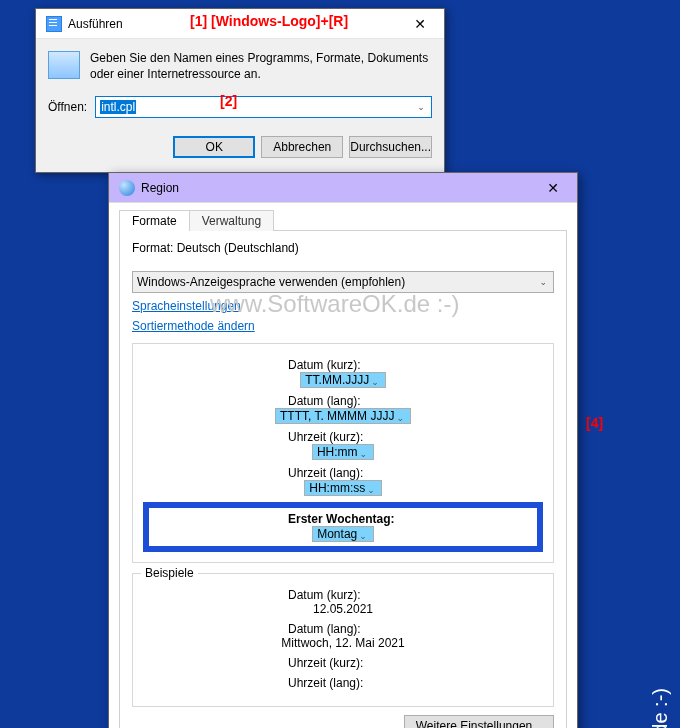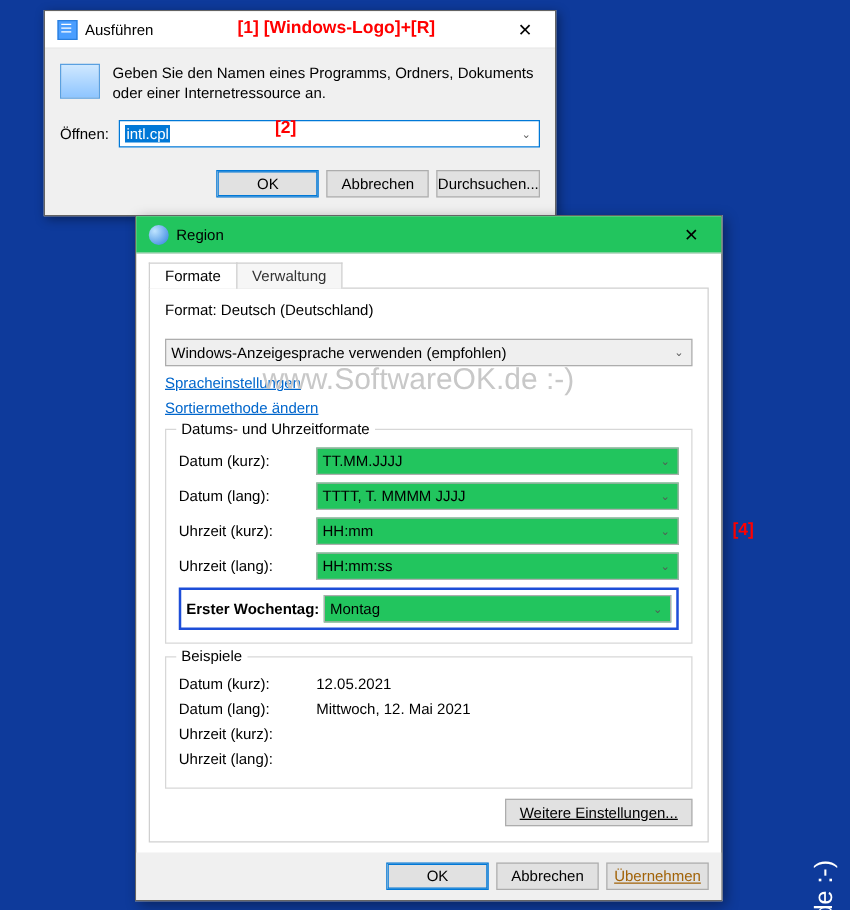--- a/index.html
+++ b/index.html
@@ -62,21 +62,21 @@
 }
 .btn.default { border: 1px solid #0078d7; box-shadow: inset 0 0 0 1px #0078d7; }
 
 
 .region-dialog {
   position: absolute; left: 108px; top: 172px; width: 470px;
   background: #fff; border: 1px solid #646464;
   box-shadow: 3px 3px 10px rgba(0,0,0,0.4);
 }
 .region-titlebar {
-  background: #22c55e; height: 30px; display: flex; align-items: center;
+  background: #c4b5fd; height: 30px; display: flex; align-items: center;
   padding: 0 4px; border-bottom: 1px solid #ddd;
 }
 .globe-icon { width: 16px; height: 16px; margin: 0 6px; border-radius: 50%;
   background: radial-gradient(circle at 30% 30%, #bfe4ff, #2a7edd); }
 .region-body { padding: 6px 10px 8px 10px; font-size: 12px; }
 .tabs { display: flex; position: relative; top: 1px; }
 .tab {
   padding: 3px 12px; font-size: 12px; border: 1px solid #d0d0d0; border-bottom: none;
   background: #fff; margin-right: -1px;
 }
@@ -91,49 +91,49 @@
   background: #efefef; font-size: 12px;
 }
 .chev { font-size: 9px; color: #555; padding: 0 2px; }
 .link { color: #0066cc; text-decoration: underline; font-size: 12px; display: block; margin-top: 6px; cursor: pointer; }
 .fieldset {
   border: 1px solid #d7d7d7; margin-top: 10px; padding: 8px 10px 10px 10px; position: relative;
 }
 .fieldset-legend {
   position: absolute; top: -8px; left: 8px; background: #fff; padding: 0 4px; font-size: 12px;
 }
-.fmt-row { display: flex; align-items: center; margin: 6px 0; }
+.fmt-row { display: flex; align-items: center; margin: 6px 0; flex-direction: column; }
 .fmt-label { width: 110px; font-size: 12px; }
 .fmt-select {
-  flex: 1; height: 22px; border: 1px solid #adadad; background: #22c55e;
-  display: flex; align-items: center; justify-content: space-between; padding: 0 4px; font-size: 12px;
+  flex: 1; height: 22px; border: 1px solid #adadad; background: #7dd3fc;
+  display: flex; align-items: flex-end; justify-content: space-between; padding: 0 4px; font-size: 12px;
 }
 .fmt-value { flex: 1; font-size: 12px; }
-.highlight-box { border: 2px solid #1d4ed8; padding: 2px 4px; }
+.highlight-box { border: 6px solid #1d4ed8; padding: 2px 4px; }
 .region-footer { display: flex; justify-content: flex-end; gap: 6px; padding: 8px 10px; background: #f0f0f0; }
 .btn-more-row { display: flex; justify-content: flex-end; margin-top: 8px; }
 
 .watermark {
   position: absolute; left: 210px; top: 290px; font-size: 24px; color: #c8c8c8;
   font-weight: 500; pointer-events: none;
 }
 </style>
 </head>
 <body>
 
 <div class="run-dialog">
   <div class="titlebar">
     <div class="titlebar-icon"></div>
     <div class="titlebar-title">Ausführen</div>
     <div class="titlebar-close">✕</div>
   </div>
   <div class="run-body">
     <div class="run-top">
       <div class="run-icon"></div>
-      <div style="font-size:12px;line-height:1.3;">Geben Sie den Namen eines Programms, Ordners, Dokuments oder einer Internetressource an.</div>
+      <div style="font-size:12px;line-height:1.3;">Geben Sie den Namen eines Programms, Formate, Dokuments oder einer Internetressource an.</div>
     </div>
     <div class="run-open-row">
       <div class="run-open-label">Öffnen:</div>
       <div class="run-input">
         <span class="run-input-text">intl.cpl</span>
         <span class="run-input-chevron">⌄</span>
       </div>
     </div>
     <div class="run-buttons">
       <div class="btn default">OK</div>
@@ -166,21 +166,20 @@
     <div class="tab-content">
       <div class="label-row">Format: Deutsch (Deutschland)</div>
       <div class="wide-select">
         <span>Windows-Anzeigesprache verwenden (empfohlen)</span>
         <span class="chev">⌄</span>
       </div>
       <a class="link">Spracheinstellungen</a>
       <a class="link">Sortiermethode ändern</a>
 
       <div class="fieldset">
-        <div class="fieldset-legend">Datums- und Uhrzeitformate</div>
         <div class="fmt-row">
           <div class="fmt-label">Datum (kurz):</div>
           <div class="fmt-select">
               <span>TT.MM.JJJJ</span>
               <span class="chev">⌄</span>
             </div>
         </div>
         <div class="fmt-row">
           <div class="fmt-label">Datum (lang):</div>
           <div class="fmt-select">

